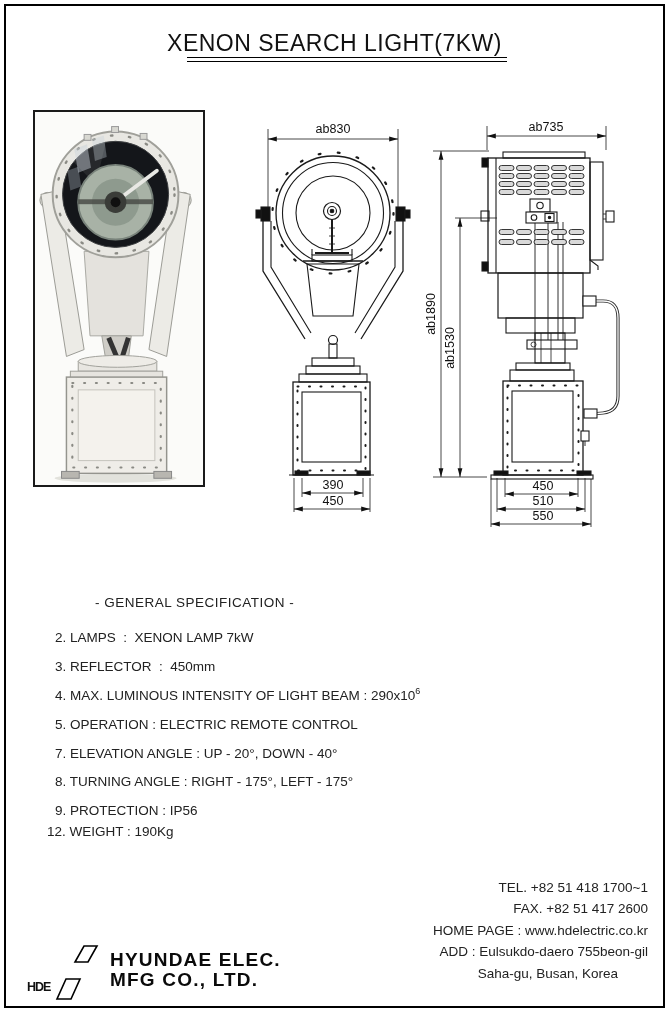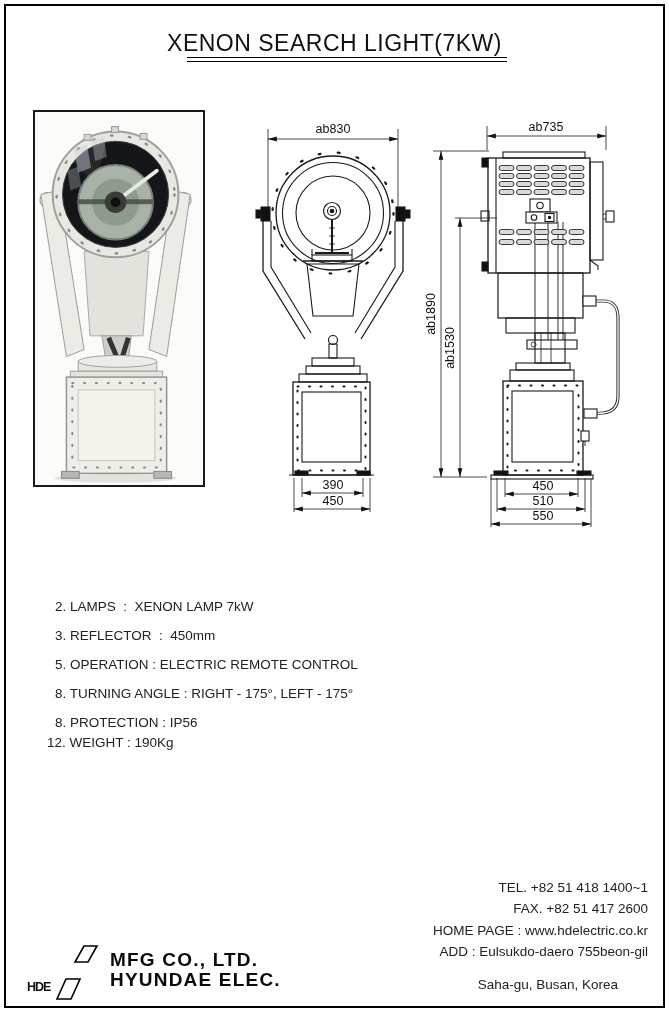--- a/index.html
+++ b/index.html
@@ -28,21 +28,21 @@
   .spec-item.tight{margin-top:-8px;}
   .spec-item sup{font-size:9px;}
 
   .brand{position:absolute;left:26px;top:941px;width:330px;height:64px;}
   .brand svg{position:absolute;left:0;top:0;}
   .brand-text{position:absolute;left:84px;top:9px;font-weight:bold;font-size:19px;
               letter-spacing:1.2px;line-height:19.5px;white-space:nowrap;color:#0a0a0a;}
 
   .contact{position:absolute;right:21px;top:877px;font-size:13.5px;line-height:21.4px;
            text-align:right;color:#222;}
-  .contact .indent{padding-right:30px;margin-top:11px;}
+  .contact .indent{padding-right:30px;}
 </style>
 </head>
 <body>
 
 <div class="page">
   <div class="page-border"></div>
 
   <h1 class="title">XENON SEARCH LIGHT(7KW)</h1>
   <div class="title-underline"></div>
 
@@ -280,40 +280,43 @@
         <use href="#slat" x="70" y="74"></use>
     </g>
     <text x="543" y="490" text-anchor="middle">450</text>
     <text x="543" y="505" text-anchor="middle">510</text>
     <text x="543" y="520" text-anchor="middle">550</text>
     <text x="435" y="314" text-anchor="middle" transform="rotate(-90 435 314)">ab1890</text>
     <text x="454" y="348" text-anchor="middle" transform="rotate(-90 454 348)">ab1530</text>
   </svg>
 
   <div class="spec">
+    <div class="spec-heading">- GENERAL SPECIFICATION -</div>
     <div class="spec-item"><span>2. LAMPS  :  XENON LAMP 7kW</span><sup></sup></div>
     <div class="spec-item"><span>3. REFLECTOR  :  450mm</span><sup></sup></div>
+    <div class="spec-item"><span>4. MAX. LUMINOUS INTENSITY OF LIGHT BEAM : 290x10</span><sup>6</sup></div>
     <div class="spec-item"><span>5. OPERATION : ELECTRIC REMOTE CONTROL</span><sup></sup></div>
+    <div class="spec-item"><span>7. ELEVATION ANGLE : UP - 20°, DOWN - 40°</span><sup></sup></div>
     <div class="spec-item"><span>8. TURNING ANGLE : RIGHT - 175°, LEFT - 175°</span><sup></sup></div>
-    <div class="spec-item"><span>8. PROTECTION : IP56</span><sup></sup></div>
+    <div class="spec-item"><span>9. PROTECTION : IP56</span><sup></sup></div>
     <div class="spec-item two-digit tight"><span>12. WEIGHT : 190Kg</span><sup></sup></div>
   </div>
 
   <div class="brand">
     <svg width="82" height="62" viewBox="0 0 82 62">
       <text x="1" y="50" font-size="39" font-weight="bold" letter-spacing="-1" fill="#ffffff" stroke="#000" stroke-width="1.7">HDE</text>
       <path d="M58,5 L71,5 L62,21 L49,21 Z" fill="#fff" stroke="#000" stroke-width="1.6"></path>
       <path d="M40,38 L54,38 L45,58 L31,58 Z" fill="#fff" stroke="#000" stroke-width="1.6"></path>
     </svg>
     <div class="brand-text">
+      <div>HYUNDAE ELEC.</div>
       <div>MFG CO., LTD.</div>
-      <div>HYUNDAE ELEC.</div>
     </div>
   </div>
 
   <div class="contact">
-    <div>TEL. +82 51 418 1400~1</div>
+    <div>TEL. +82 51 418 1700~1</div>
     <div>FAX. +82 51 417 2600</div>
     <div>HOME PAGE : www.hdelectric.co.kr</div>
     <div>ADD : Eulsukdo-daero 755beon-gil</div>
     <div class="indent">Saha-gu, Busan, Korea</div>
   </div>
 </div>
 
 </body></html>

